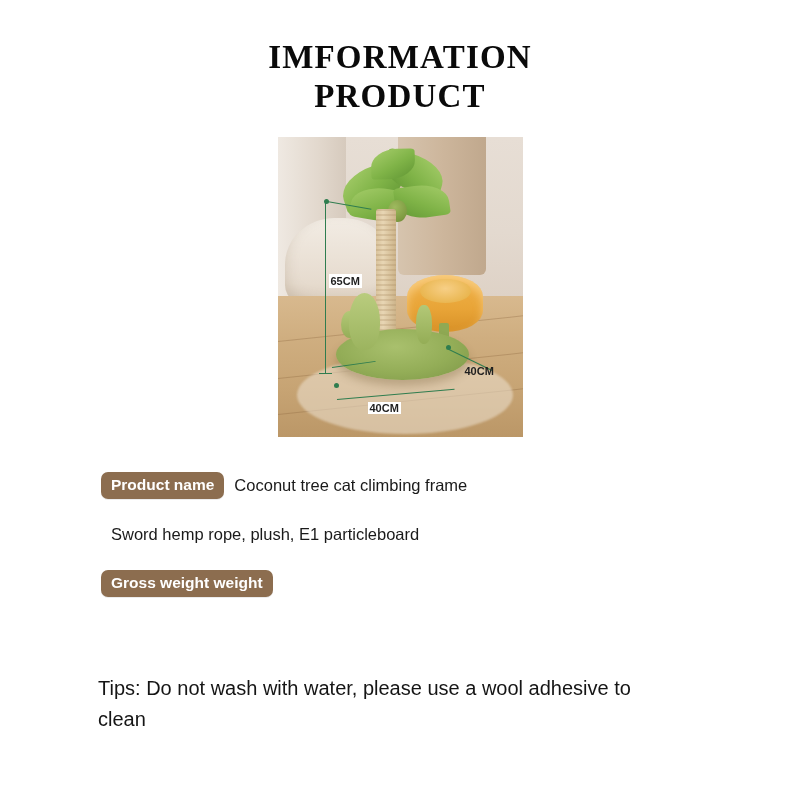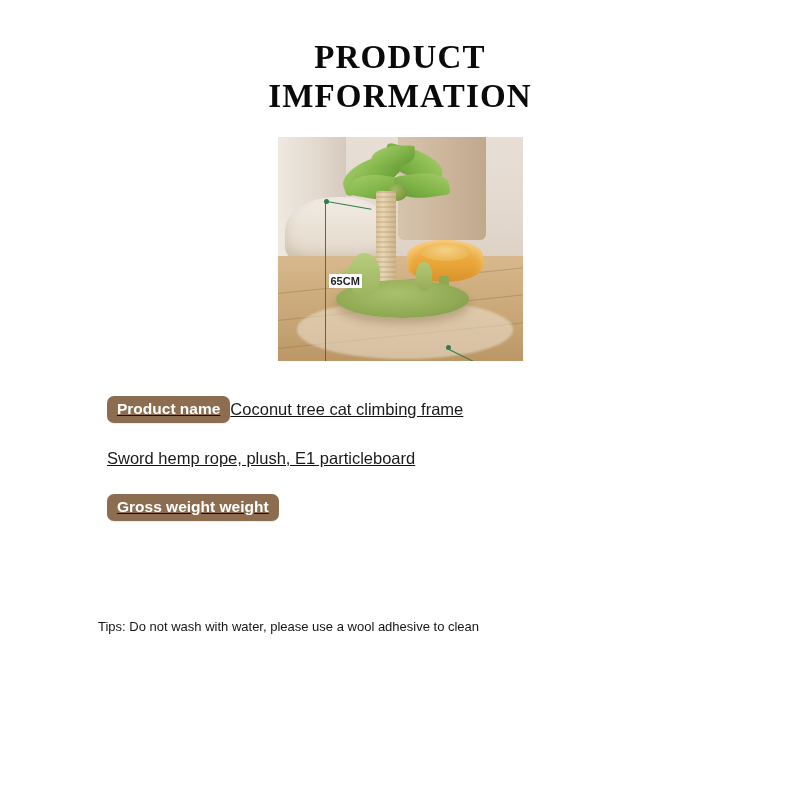--- a/index.html
+++ b/index.html
@@ -26,21 +26,21 @@
     font-family: "Liberation Serif", serif;
     font-weight: bold;
     font-size: 33px;
     letter-spacing: 1.2px;
     color: #0a0a0a;
   }
 
   
   .image-wrap {
     width: 245px;
-    height: 224px;
+    height: 300px;
     margin: 21px auto 0 auto;
     position: relative;
     overflow: hidden;
     background: #d8c7b4;
   }
 
   
   .bg-wall {
     position: absolute;
     left: 0; top: 0;
@@ -218,62 +218,62 @@
     position: absolute;
     font-family: "Liberation Sans", sans-serif;
     font-size: 11px;
     font-weight: bold;
     color: #1f1f1f;
     white-space: nowrap;
   }
 
   
   .specs {
-    margin: 24px 0 0 10px;
+    margin: 24px 0 0 4px;
     padding: 0 0 0 97px;
-    text-decoration: underline;
   }
   .spec-row {
     display: flex;
     align-items: center;
     height: 49px;
   }
   .spec-chip {
     background: #8c6d4f;
     color: #ffffff;
     font-size: 15.5px;
     font-weight: bold;
     border-radius: 7px;
     padding: 5px 10px 6px 10px;
     line-height: 1.05;
     white-space: nowrap;
     box-shadow: 0 1px 0 rgba(0,0,0,.08);
   }
   .spec-value {
     font-size: 16.5px;
     color: #1a1a1a;
+    padding-left: 10px;
     white-space: nowrap;
   }
 
   
   .tips {
-    margin-top: 36px;
+    margin-top: 16px;
     padding: 0 98px 0 98px;
-    font-size: 13px;
+    font-size: 20px;
     line-height: 1.55;
     color: #151515;
     max-width: 560px;
   }
 </style>
 </head>
 <body>
 
 <div class="title-block">
+  <div class="title-line">IMFORMATION</div>
   <div class="title-line">PRODUCT</div>
-  <div class="title-line">IMFORMATION</div>
 </div>
 
 <div class="image-wrap">
   <div class="bg-wall"></div>
   <div class="bg-curtain"></div>
   <div class="bg-pillar"></div>
   <div class="bg-pouf"></div>
   <div class="bg-floor">
     <div class="floor-line" style="top:22%"></div>
     <div class="floor-line" style="top:48%"></div>

